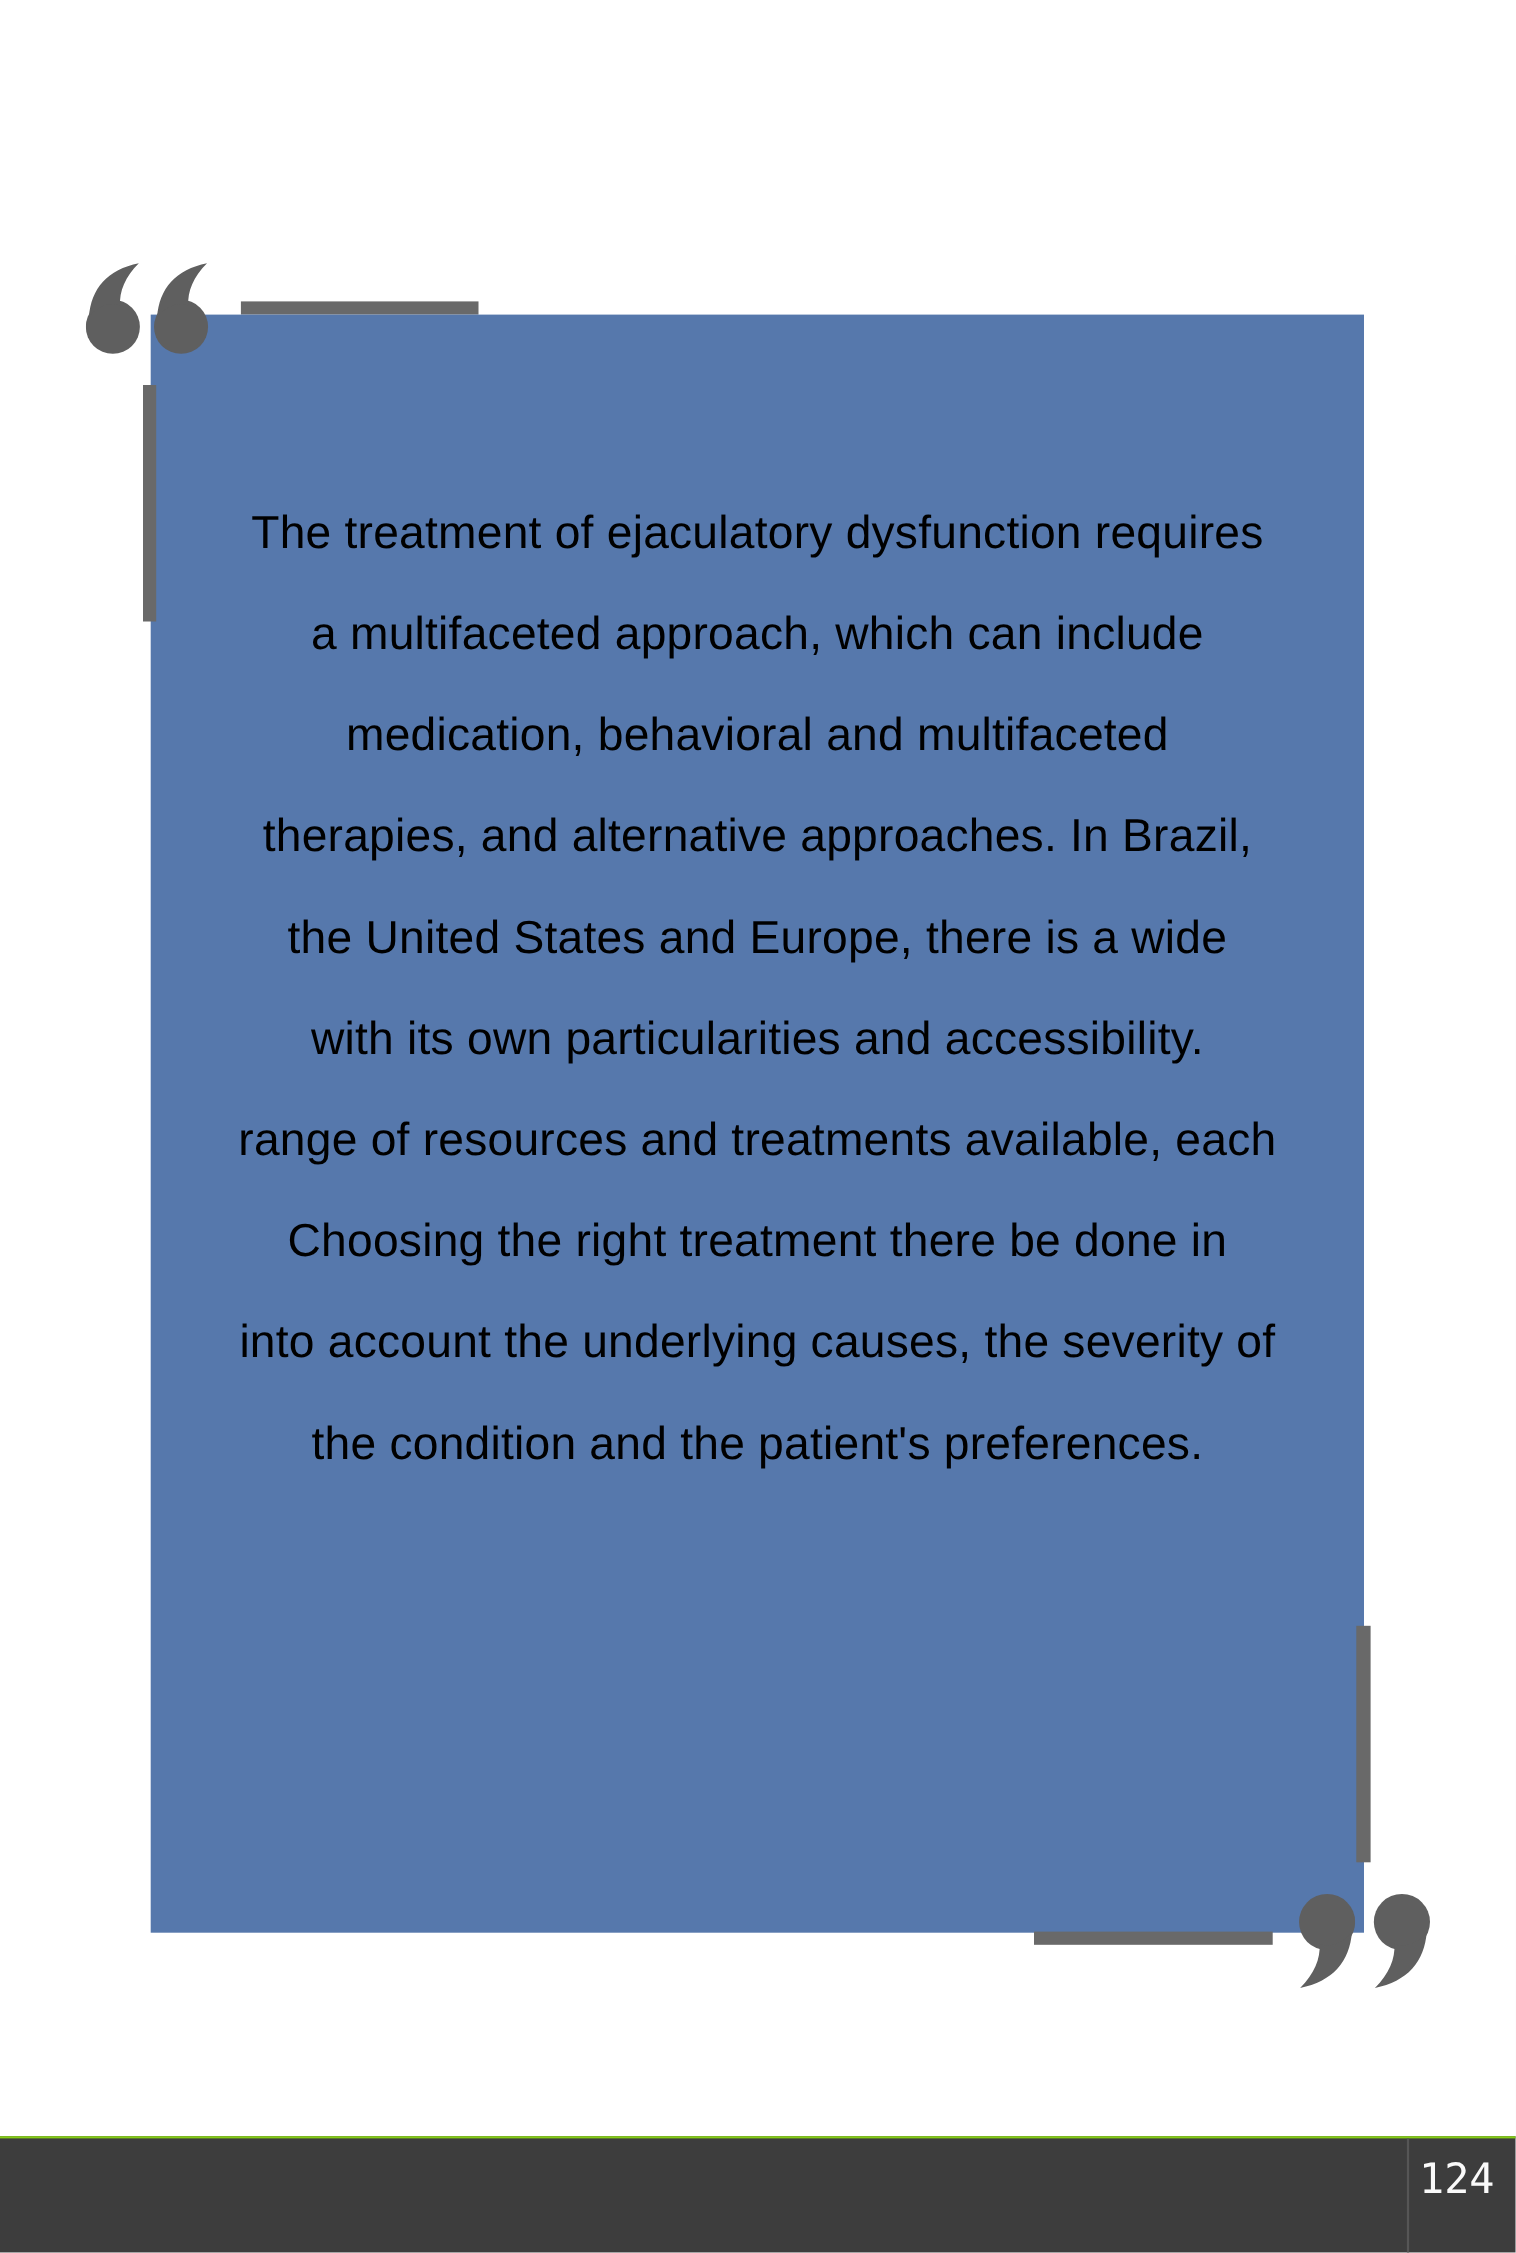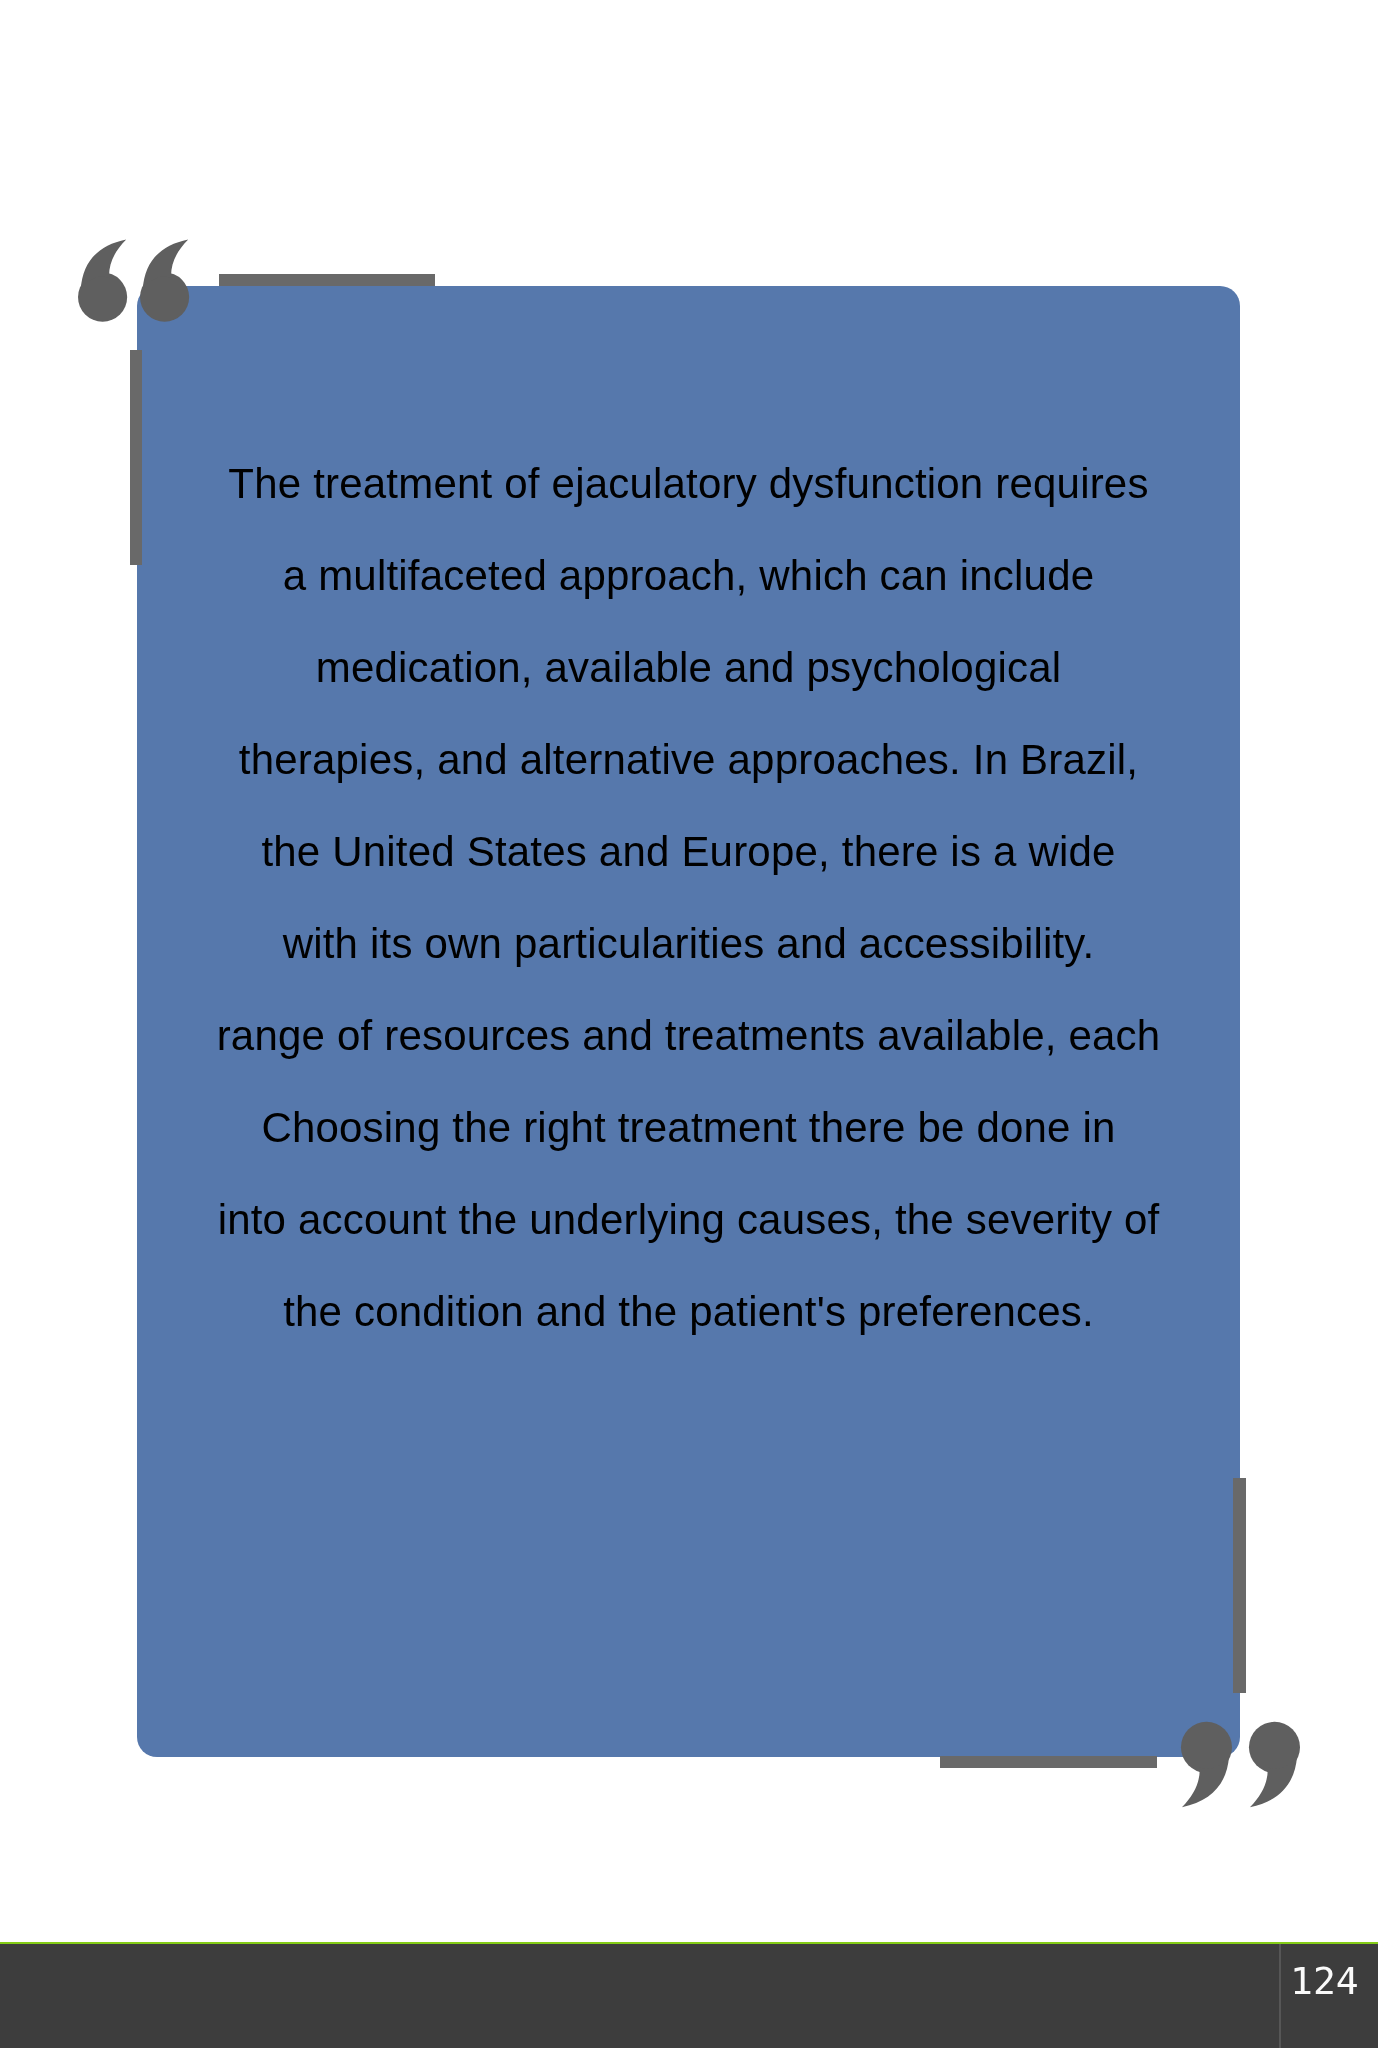--- a/index.html
+++ b/index.html
@@ -13,21 +13,20 @@
   }
 
   
   .quote-panel {
     position: absolute;
     left: 137px;
     top: 286px;
     width: 1103px;
     height: 1471px;
     background: #5678ac;
-    border-radius: 20px;
   }
   .quote-lines {
     position: absolute;
     left: -20px;
     right: -20px;
     top: 152px;
     text-align: center;
   }
   .quote-lines .quote-line {
     font-size: 42px;
@@ -84,21 +83,21 @@
 <body>
 
 <div class="page">
 
   <div class="bar bar-top"></div>
 
   <div class="quote-panel">
     <div class="quote-lines">
         <div class="quote-line">The treatment of ejaculatory dysfunction requires</div>
         <div class="quote-line">a multifaceted approach, which can include</div>
-        <div class="quote-line">medication, available and psychological</div>
+        <div class="quote-line">medication, behavioral and multifaceted</div>
         <div class="quote-line">therapies, and alternative approaches. In Brazil,</div>
         <div class="quote-line">the United States and Europe, there is a wide</div>
         <div class="quote-line">with its own particularities and accessibility.</div>
         <div class="quote-line">range of resources and treatments available, each</div>
         <div class="quote-line">Choosing the right treatment there be done in</div>
         <div class="quote-line">into account the underlying causes, the severity of</div>
         <div class="quote-line">the condition and the patient's preferences.</div>
       </div>
   </div>
 

